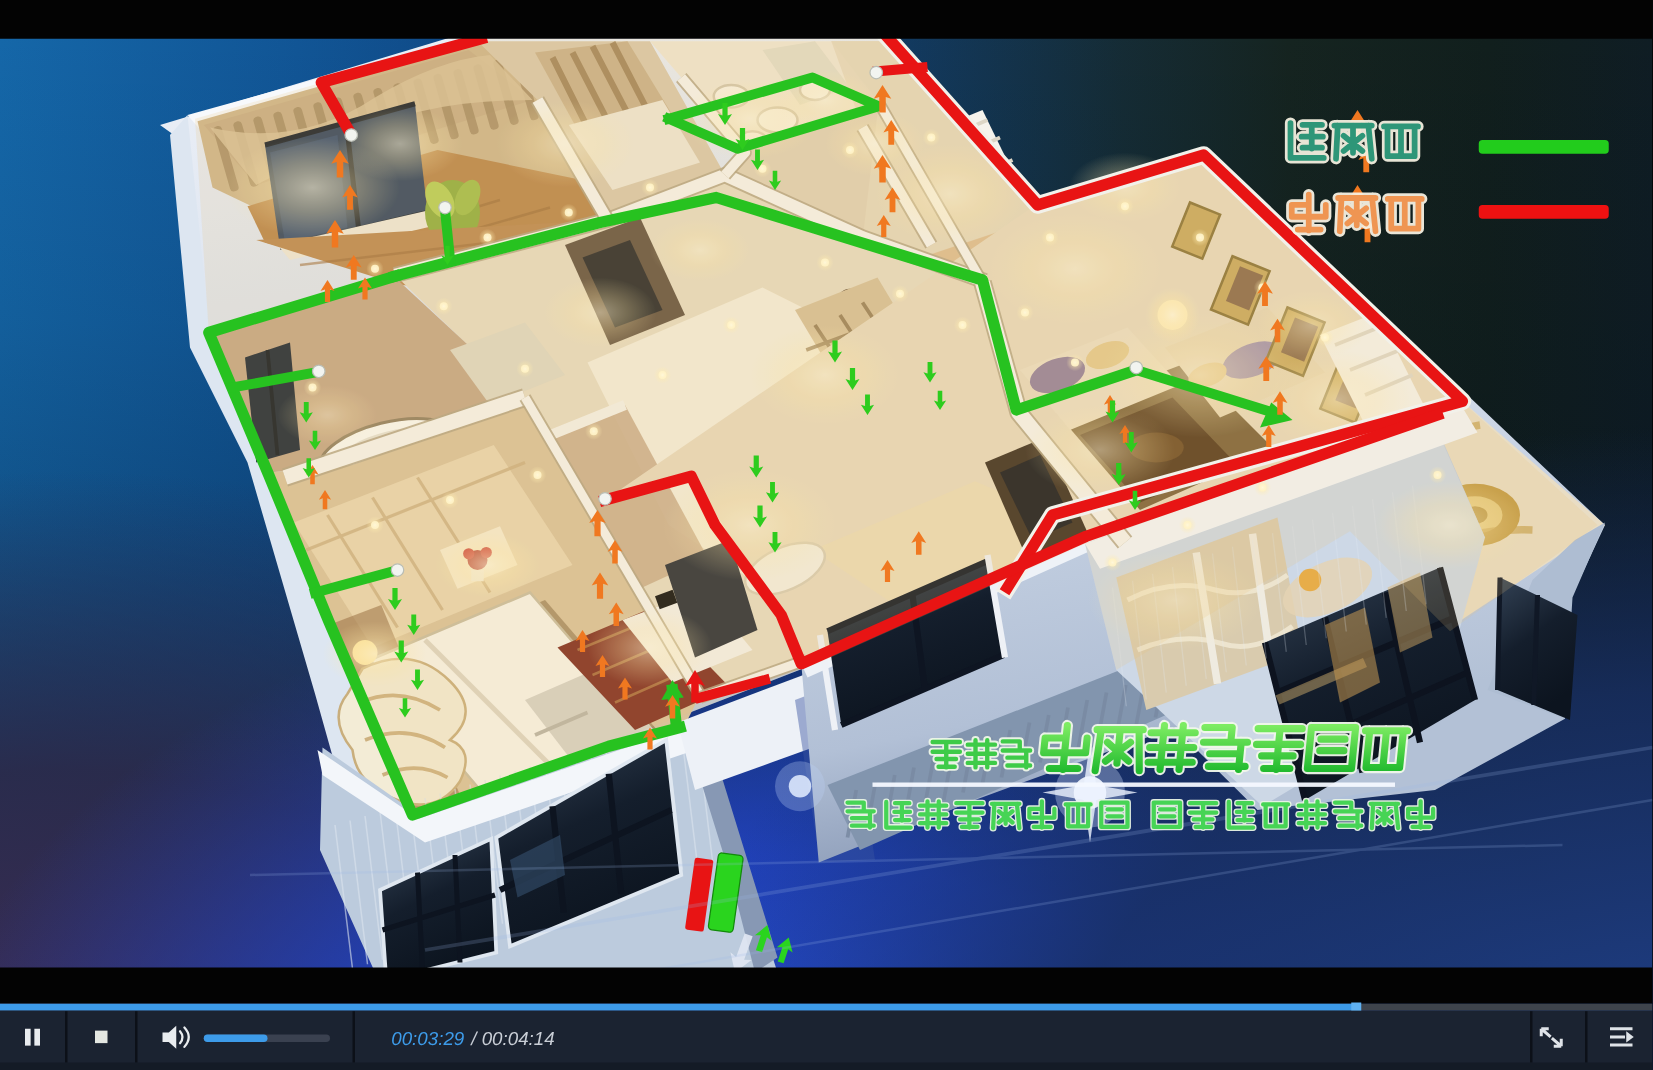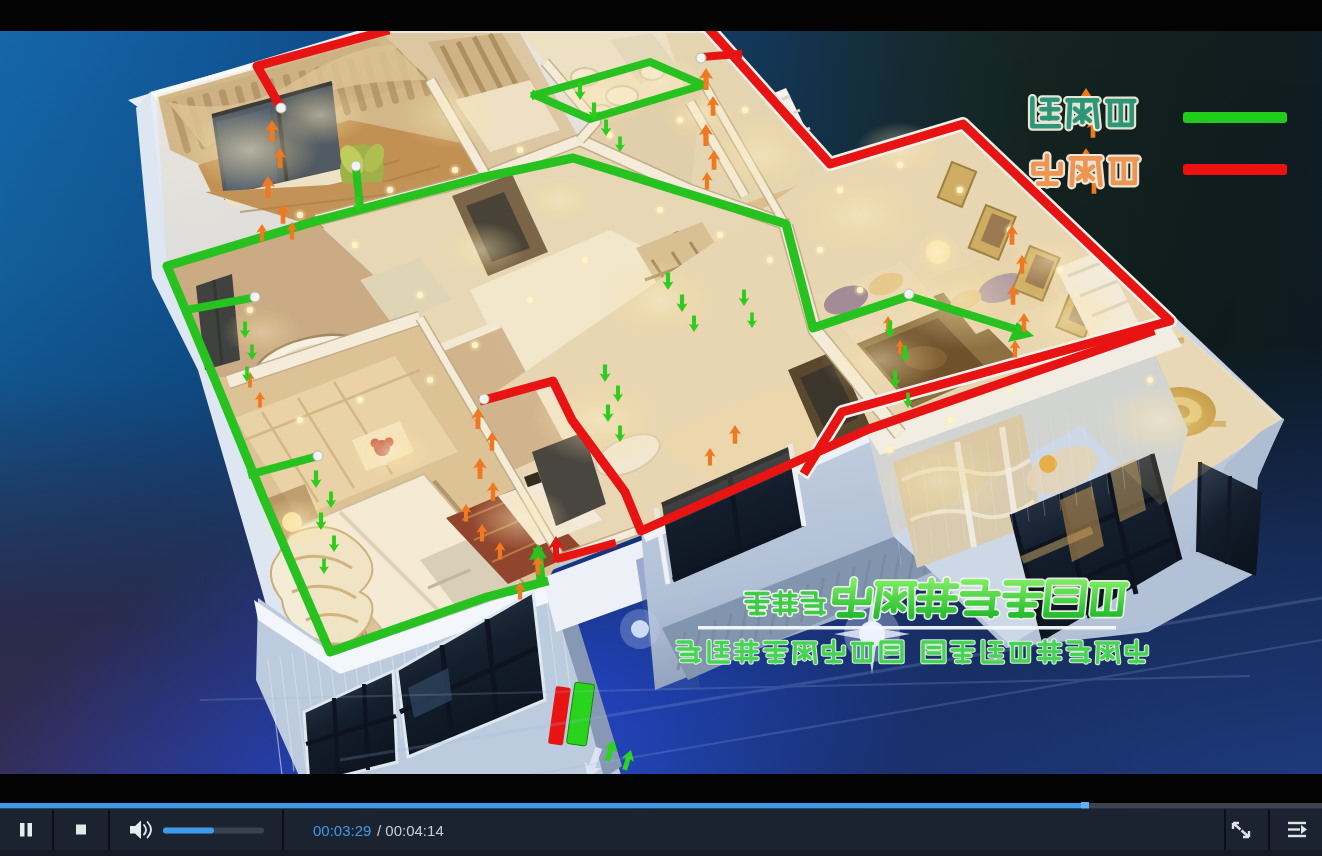--- a/index.html
+++ b/index.html
@@ -1,14 +1,14 @@
 <!DOCTYPE html>
 <html><head><meta charset="utf-8"><style>
 html,body{margin:0;padding:0;background:#000;}
-.stage{position:relative;width:1322px;height:856px;overflow:hidden;font-family:"Liberation Sans",sans-serif;}
+.stage{position:relative;width:1322px;height:856px;overflow:hidden;font-family:"Liberation Sans",sans-serif;font-style:italic;}
 </style></head><body>
 <div class="stage">
 <svg width="1322" height="856" viewBox="0 0 1322 856">
 <defs>
 <radialGradient id="warmglow">
           <stop offset="0" stop-color="#fff8dc" stop-opacity="0.95"></stop>
           <stop offset="0.5" stop-color="#ffecb0" stop-opacity="0.5"></stop>
           <stop offset="1" stop-color="#ffecb0" stop-opacity="0"></stop>
         </radialGradient>
 <linearGradient id="bgbase" x1="0" y1="0" x2="1" y2="0">

